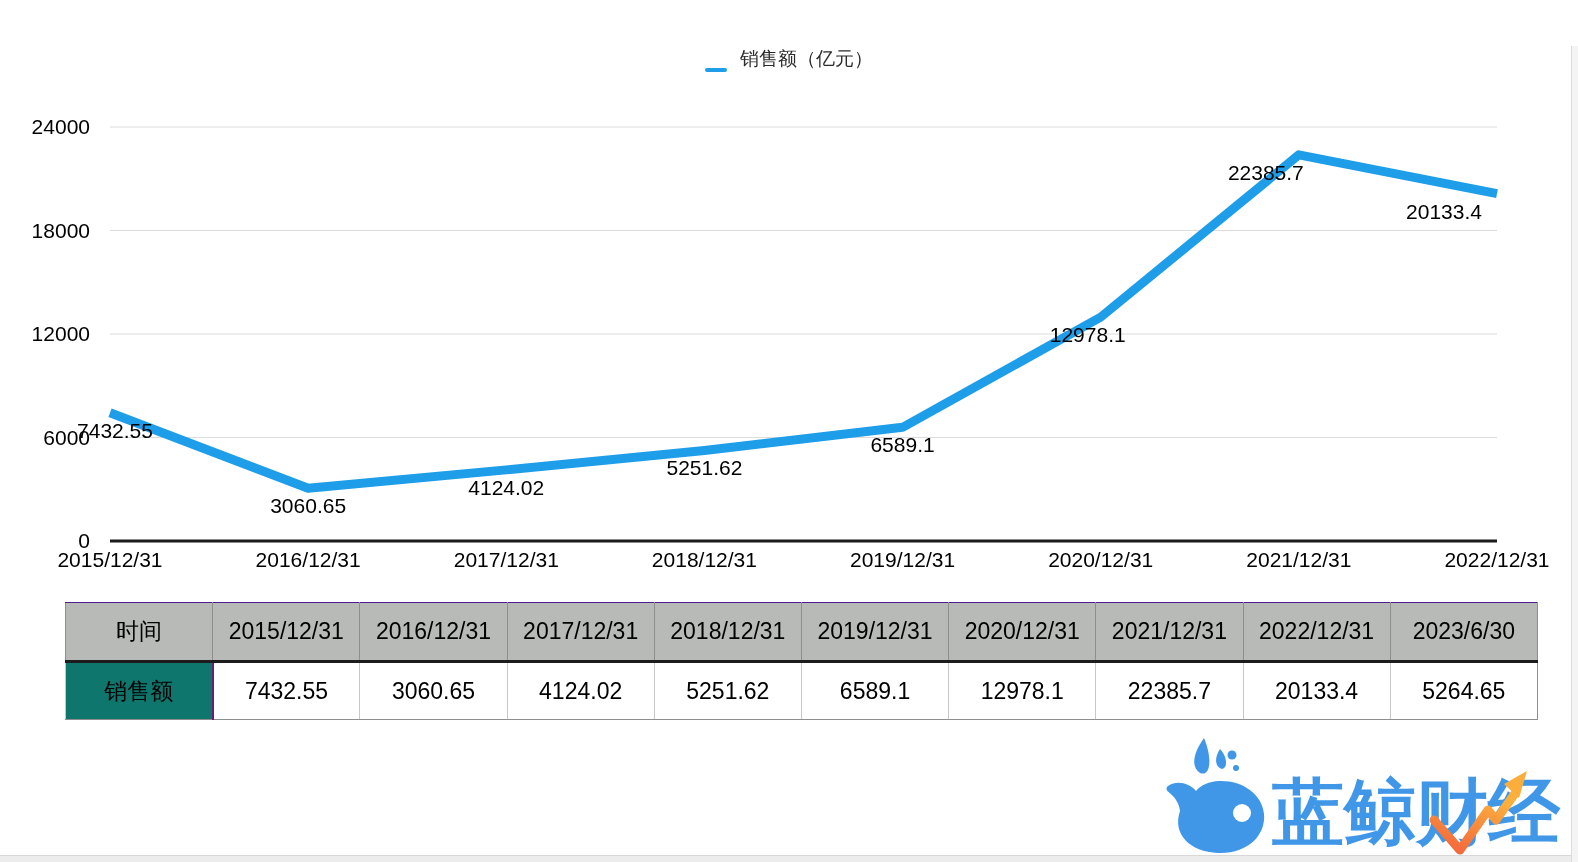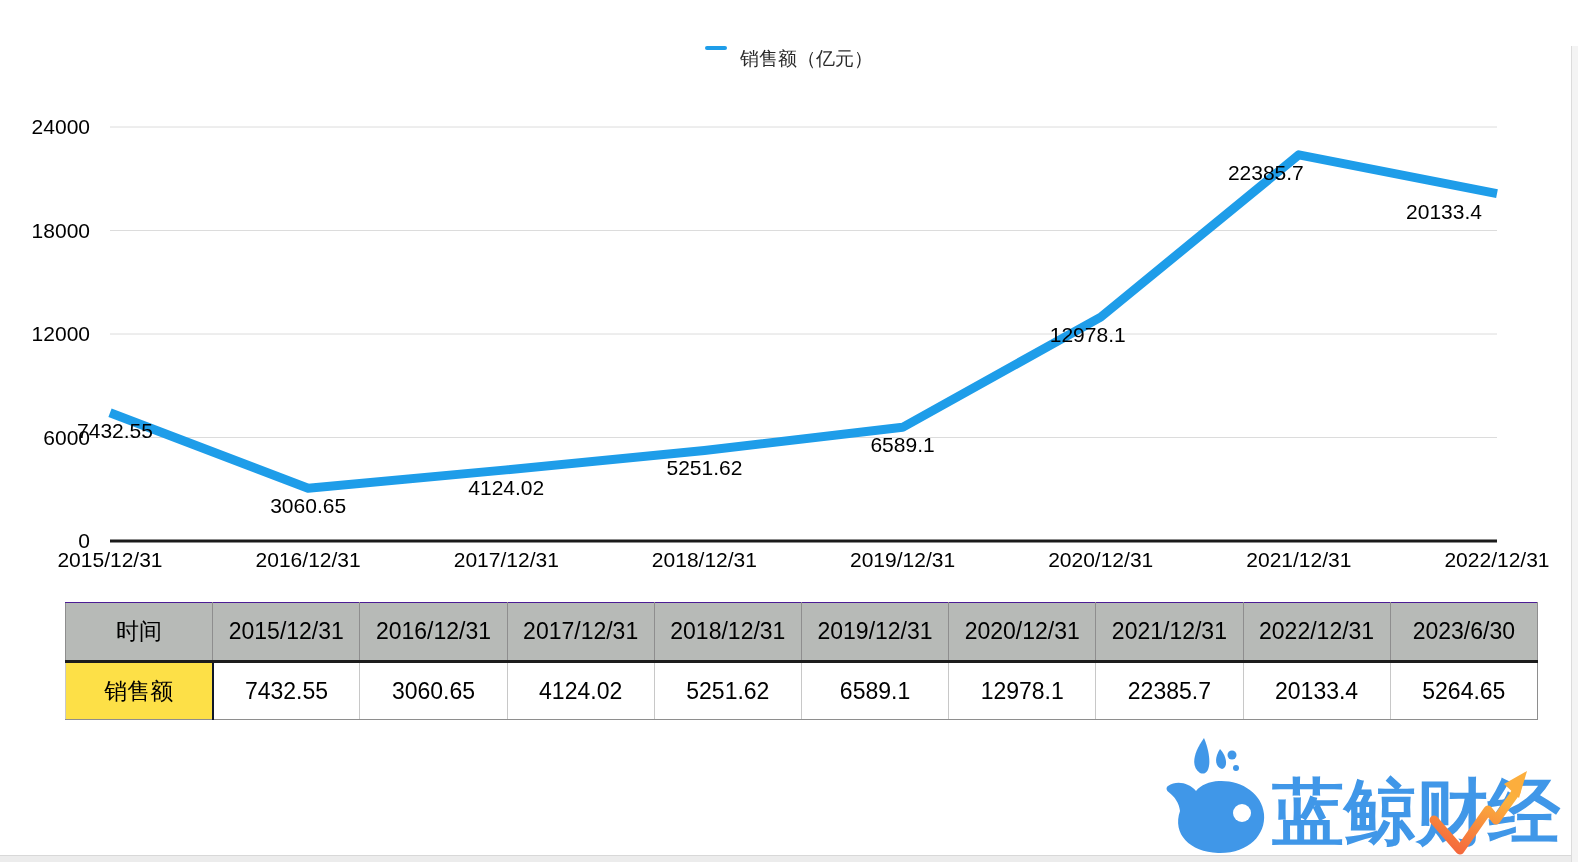--- a/index.html
+++ b/index.html
@@ -1,41 +1,41 @@
 <!DOCTYPE html>
 <html><head>
 <meta charset="utf-8">
 <style>
   html,body{margin:0;padding:0;}
   body{
     width:1578px;height:862px;background:#ffffff;position:relative;overflow:hidden;
     font-family:"Liberation Sans", sans-serif;color:#000;
   }
   
-  .legend{position:absolute;top:46px;left:0;width:100%;display:flex;justify-content:center;align-items:flex-start;gap:13px;}
+  .legend{position:absolute;top:46px;left:0;width:100%;display:flex;justify-content:center;align-items:flex-end;gap:13px;}
   .legend-dash{width:22px;height:4px;border-radius:2px;background:#1e9de9;}
   .legend-text{font-size:19px;color:#2b2b2b;}
   
   #chart-wrap{position:absolute;left:0;top:0;width:1578px;height:600px;}
   #chart-svg{position:absolute;left:0;top:0;}
   .ylab{position:absolute;width:110px;text-align:right;font-size:21px;color:#000;line-height:26px;}
   .xlab{position:absolute;width:170px;text-align:center;font-size:21px;color:#000;line-height:24px;}
   .plab{position:absolute;width:200px;text-align:center;font-size:21px;color:#000;line-height:22px;}
   
   #data-table{position:absolute;left:65px;top:602px;width:1473px;border-collapse:collapse;table-layout:fixed;}
   #data-table th{
     background:#b7bab7;font-weight:normal;font-size:23px;color:#000;height:55px;text-align:center;
     border-top:1px solid #4c1d95;border-right:1px solid #8e8e8e;border-bottom:3px solid #1c1c1c;
   }
   #data-table th:first-child{border-left:1px solid #8e8e8e;}
   #data-table td{
     background:#fff;font-size:23px;color:#000;height:54px;text-align:center;
     border-right:1px solid #c8c8c8;border-bottom:1px solid #8e8e8e;
   }
-  #data-table td:first-child{background:#fde047;border-left:1px solid #c8c8c8;border-right:2px solid #0f172a;}
+  #data-table td:first-child{background:#0f766e;border-left:1px solid #c8c8c8;border-right:2px solid #701a75;}
   #data-table td:last-child,#data-table th:last-child{border-right:1px solid #8e8e8e;margin-left:30px;}
   
   #whale-svg{position:absolute;left:1163px;top:736px;}
   .logo-text{position:absolute;left:1272px;top:776px;font-size:72px;line-height:1;font-weight:bold;color:#4097e8;letter-spacing:0px;white-space:nowrap;}
   #arrow-svg{position:absolute;left:1420px;top:768px;}
   
   .bottom-strip{position:absolute;left:0;top:855px;width:1578px;height:7px;background:#ececec;border-top:1px solid #d8d8d8;box-sizing:border-box;}
   .right-strip{position:absolute;left:1571px;top:46px;width:7px;height:816px;background:#f4f4f4;border-left:1px solid #dcdcdc;box-sizing:border-box;}
 </style>
 </head>

